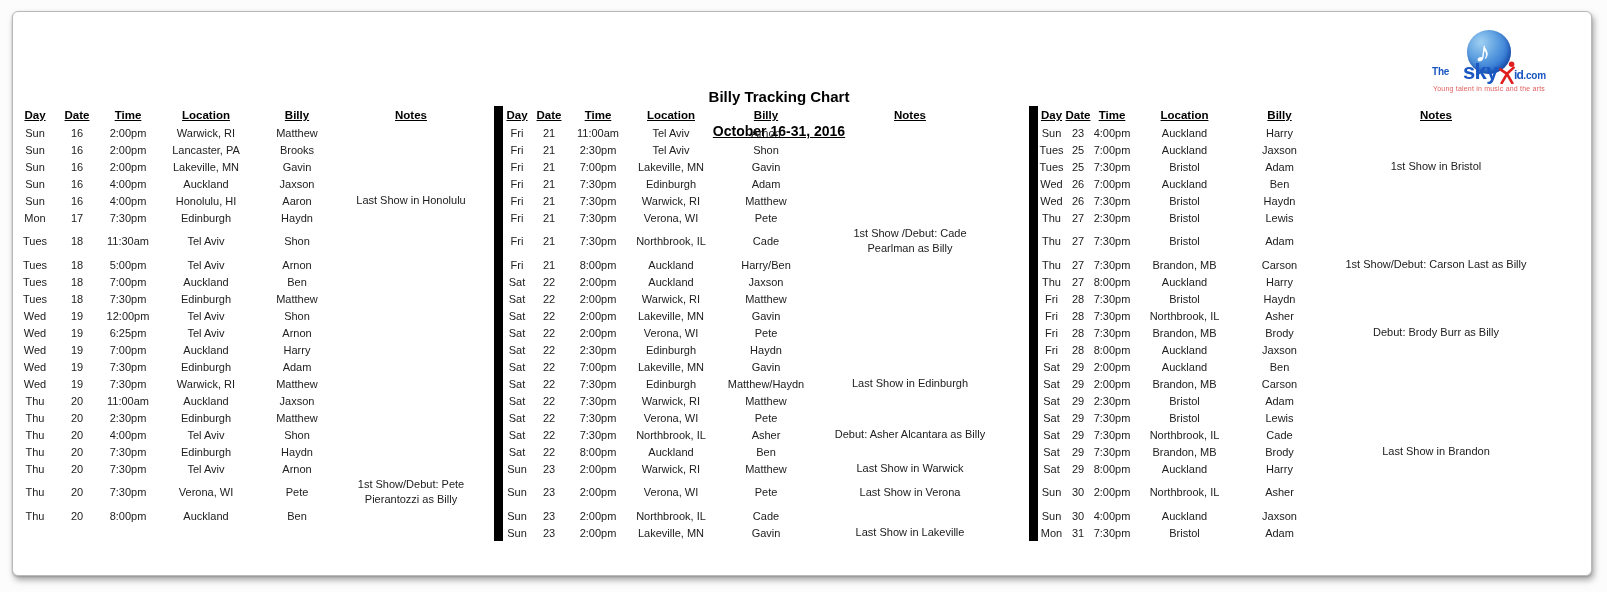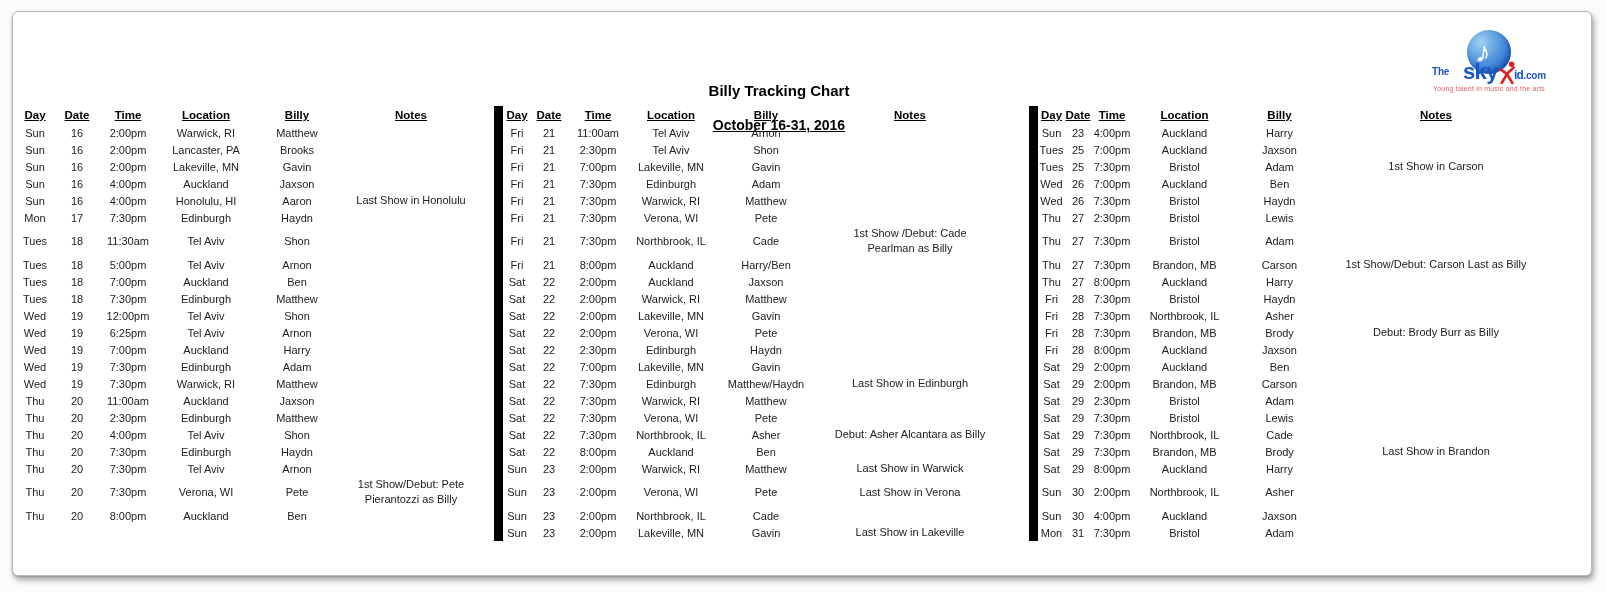--- a/index.html
+++ b/index.html
@@ -5,21 +5,21 @@
   html,body{margin:0;padding:0;}
   body{
     width:1607px;height:592px;overflow:hidden;background:#fcfcfc;
     font-family:"Liberation Sans","DejaVu Sans",sans-serif;position:relative;
   }
   .page{
     position:absolute;left:12px;top:11px;width:1578px;height:563px;
     background:#fff;border:1px solid #b9b9b9;border-radius:6px;
     box-shadow:2px 4px 6px rgba(95,95,95,.55),0 1px 2px rgba(130,130,130,.45);
   }
-  .titles{position:absolute;left:766px;top:70px;transform:translateX(-50%);text-align:center;color:#000;white-space:nowrap;}
+  .titles{position:absolute;left:766px;top:76px;transform:translateX(-50%);text-align:center;color:#000;white-space:nowrap;}
   .title{font-size:15px;font-weight:bold;line-height:17px;}
   .subtitle{font-size:14px;font-weight:bold;text-decoration:underline;line-height:17px;margin-top:18px;}
 
   
   .logo{position:absolute;right:44px;top:18px;width:116px;text-align:center;}
   .logo-circle{
     width:44px;height:44px;border-radius:50%;margin:0 auto;position:relative;
     background:radial-gradient(circle at 32% 28%, #9fd0f2 0%, #5d9fe0 38%, #2f75d2 70%, #1b5fc0 100%);
     box-shadow:inset -2px -3px 4px rgba(10,40,120,.45);
   }
@@ -187,21 +187,21 @@
           <td class="td-location">Lakeville, MN</td>
           <td class="td-billy">Gavin</td>
           <td class="td-notes"></td>
           <td class="gap"></td>
           <td class="bar"></td>
           <td class="td-day">Tues</td>
           <td class="td-date">25</td>
           <td class="td-time">7:30pm</td>
           <td class="td-location">Bristol</td>
           <td class="td-billy">Adam</td>
-          <td class="td-notes">1st Show in Carson</td>
+          <td class="td-notes">1st Show in Bristol</td>
           <td class="right-margin"></td>
         </tr>
         <tr class="data-row">
           <td class="td-day">Sun</td>
           <td class="td-date">16</td>
           <td class="td-time">4:00pm</td>
           <td class="td-location">Auckland</td>
           <td class="td-billy">Jaxson</td>
           <td class="td-notes"></td>
           <td class="gap"></td>

